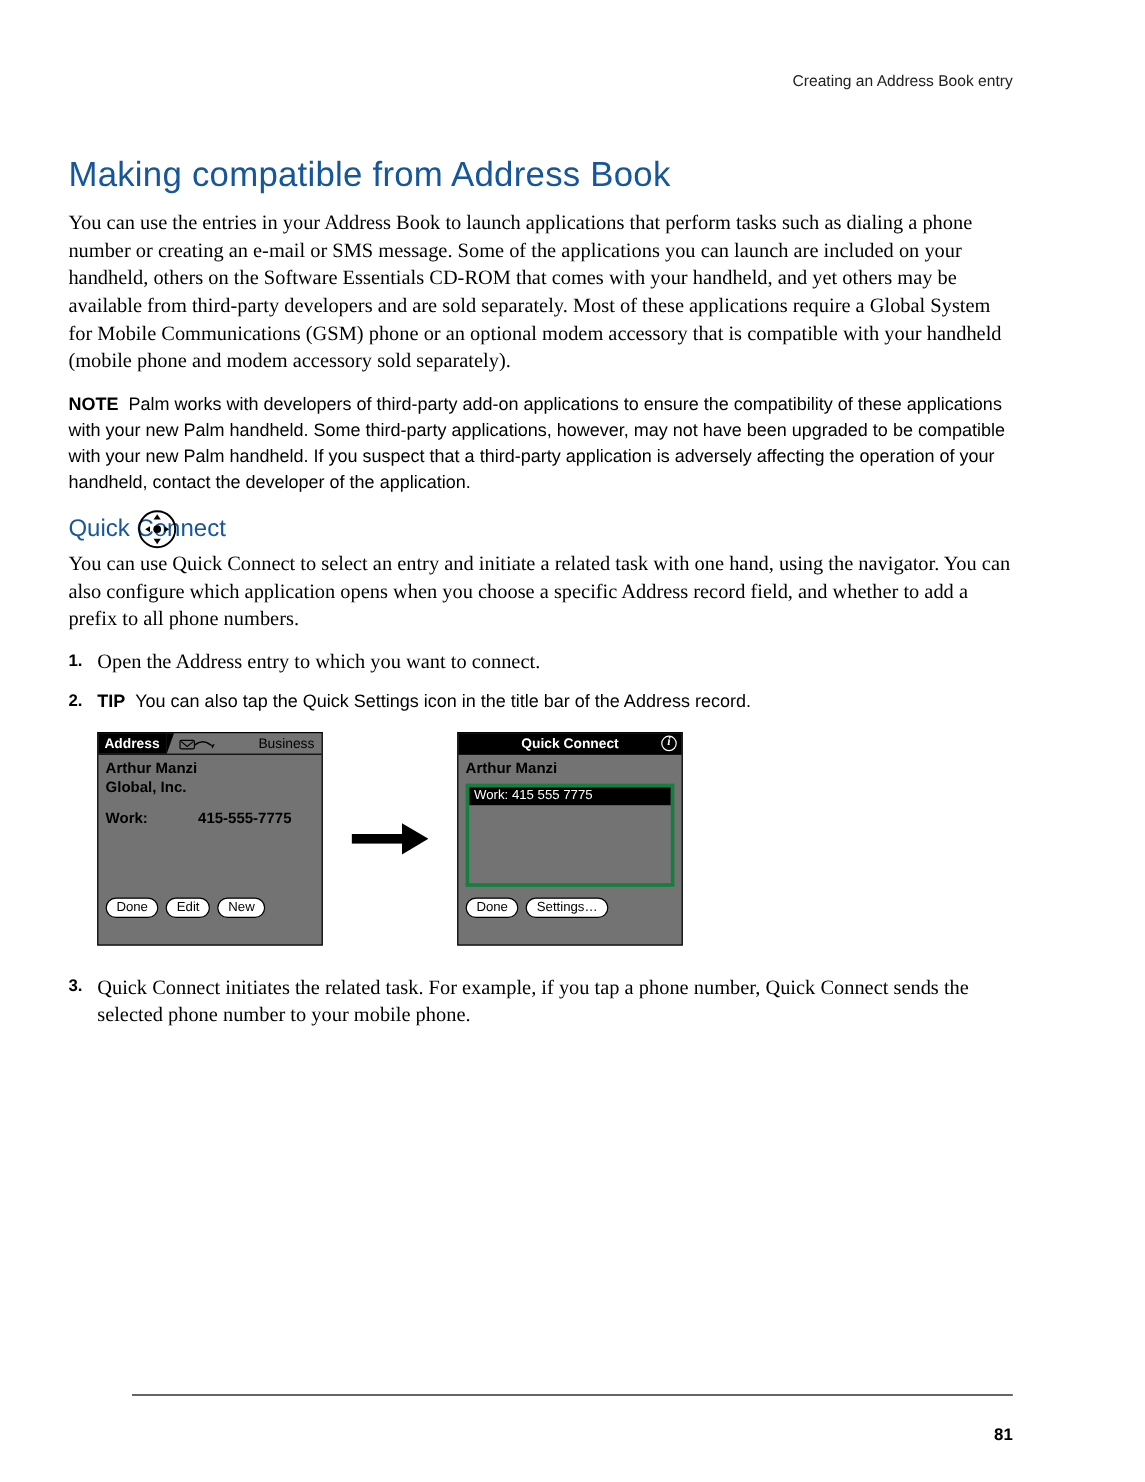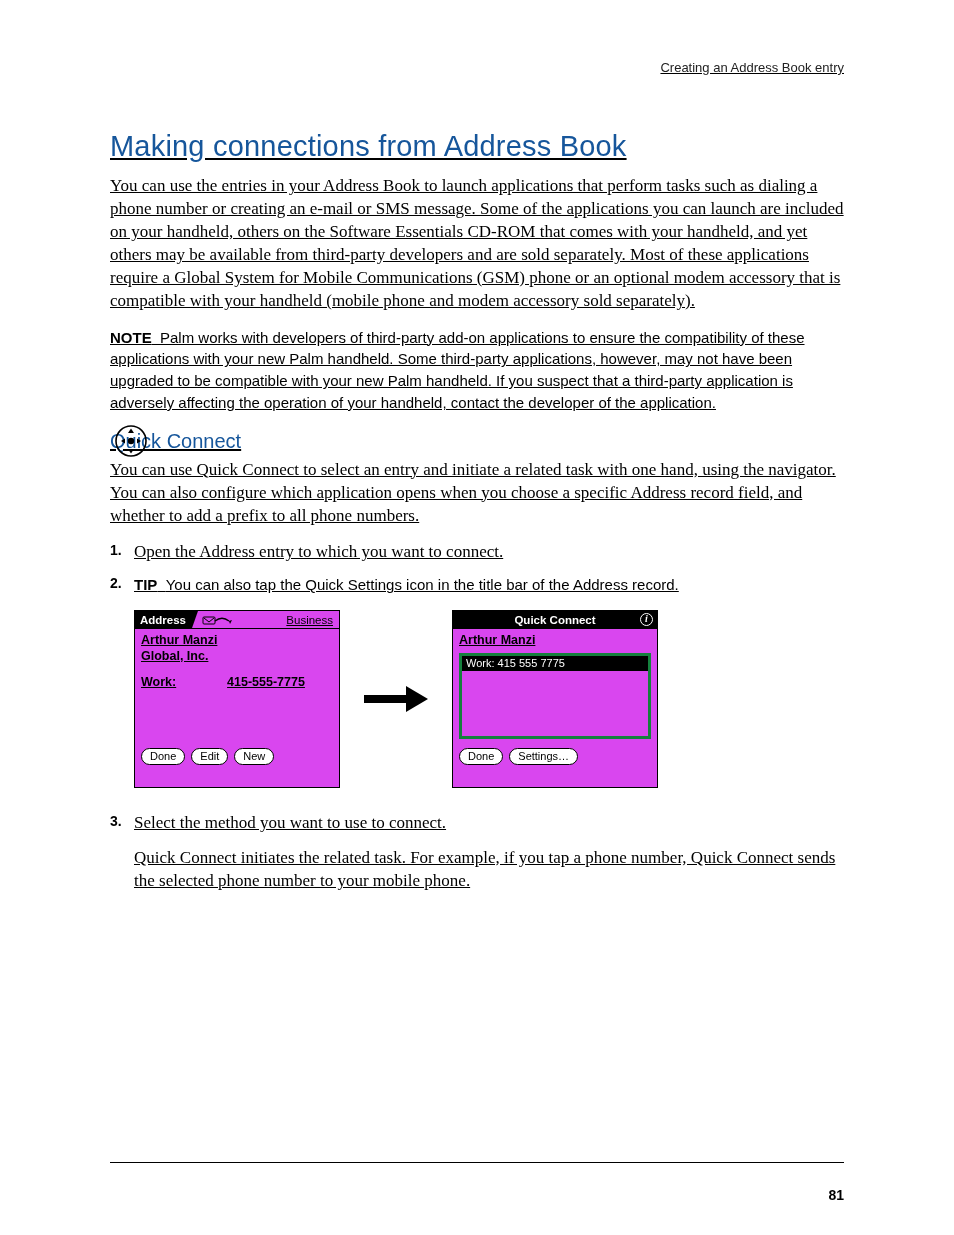--- a/index.html
+++ b/index.html
@@ -8,22 +8,21 @@
     padding: 0;
     background: #fff;
     font-family: "Palatino Linotype", "Book Antiqua", Palatino, serif;
     color: #000;
   }
   .page {
     width: 954px;
     height: 1235px;
     position: relative;
     box-sizing: border-box;
-    padding: 60px 110px 40px 110px;
-    text-decoration: underline;
+    padding: 60px 110px 40px 57px;
   }
   .running-head {
     text-align: right;
     font-family: "Helvetica Neue", Arial, sans-serif;
     font-size: 13px;
     color: #222;
     margin-bottom: 55px;
   }
   h1.section-title {
     font-family: "Arial Narrow", "Helvetica Neue Condensed", Arial, sans-serif;
@@ -98,28 +97,28 @@
     margin: 10px 0 16px 0;
   }
   
   .shot-row {
     display: flex;
     align-items: center;
     gap: 24px;
     margin: 8px 0 24px 0;
   }
   .palm {
-    width: 206px;
+    width: 188px;
     height: 178px;
     border: 1.5px solid #000;
     box-sizing: border-box;
     position: relative;
     font-family: Tahoma, "Helvetica Neue", Arial, sans-serif;
     font-size: 12px;
-    background: #d946ef;
+    background: #737373;
   }
   .palm .titlebar {
     height: 18px;
     display: flex;
     align-items: stretch;
     font-weight: 700;
     font-size: 11.5px;
     border-bottom: 1px solid #000;
     box-sizing: border-box;
   }
@@ -239,21 +238,21 @@
     font-size: 14px;
   }
 </style>
 </head>
 <body>
 
 <div class="page">
 
   <div class="running-head">Creating an Address Book entry</div>
 
-  <h1 class="section-title">Making connections from Address Book</h1>
+  <h1 class="section-title">Making compatible from Address Book</h1>
 
   <div class="body-col">
 
     <p>You can use the entries in your Address Book to launch applications that perform tasks such as dialing a phone number or creating an e-mail or SMS message. Some of the applications you can launch are included on your handheld, others on the Software Essentials CD-ROM that comes with your handheld, and yet others may be available from third-party developers and are sold separately. Most of these applications require a Global System for Mobile Communications (GSM) phone or an optional modem accessory that is compatible with your handheld (mobile phone and modem accessory sold separately).</p>
 
     <p class="note">
       <strong>NOTE</strong>&nbsp;&nbsp;<span>Palm works with developers of third-party add-on applications to ensure the compatibility of these applications with your new Palm handheld. Some third-party applications, however, may not have been upgraded to be compatible with your new Palm handheld. If you suspect that a third-party application is adversely affecting the operation of your handheld, contact the developer of the application.</span>
     </p>
 
     <div class="gutter-icon" aria-hidden="true">
@@ -335,21 +334,20 @@
             <div class="btnbar">
               <div class="palm-btn">Done</div>
               <div class="palm-btn">Settings…</div>
             </div>
           </div>
 
         </div>
       </li>
 
       <li>
-        <span>Select the method you want to use to connect.</span>
         <p style="margin-top:12px;">Quick Connect initiates the related task. For example, if you tap a phone number, Quick Connect sends the selected phone number to your mobile phone.</p>
       </li>
     </ol>
 
   </div>
 
   <div class="footer-rule"></div>
   <div class="page-number">81</div>
 
 </div>

